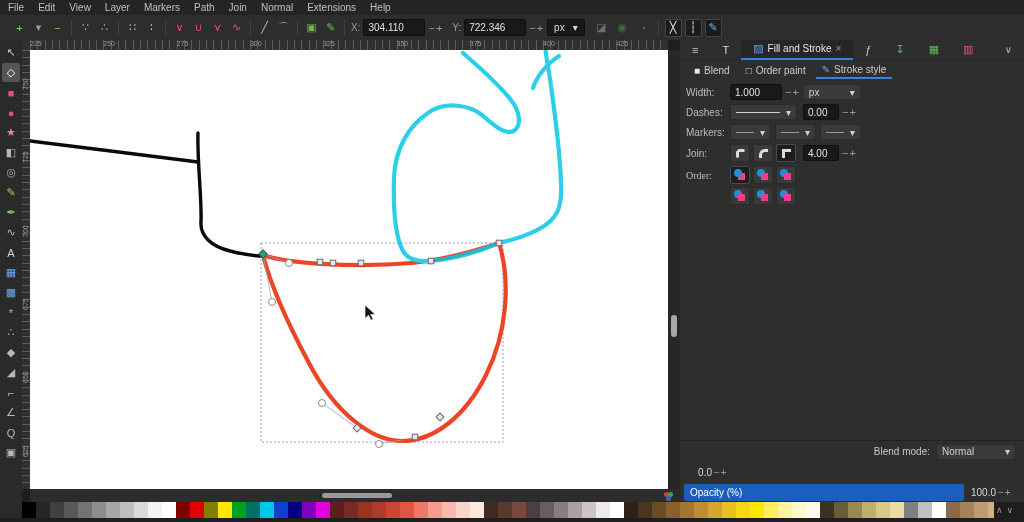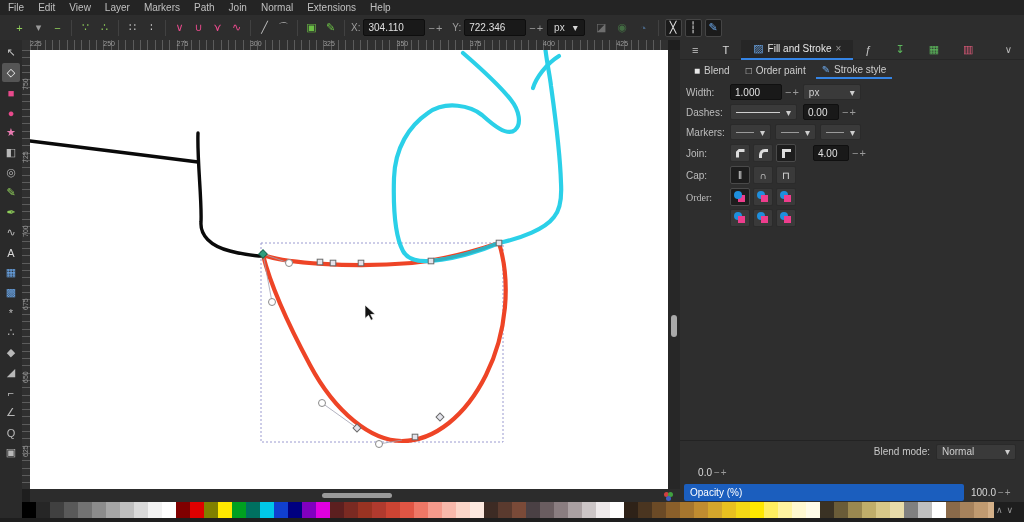--- a/index.html
+++ b/index.html
@@ -341,34 +341,22 @@
       <span class="lbl">Join:</span>
       <span class="sq-btn">
           <span class="corner-i bevel"></span>
         </span>
       <span class="sq-btn">
           <span class="corner-i round"></span>
         </span>
       <span class="sq-btn pressed">
           <span class="corner-i"></span>
         </span>
-      <span class="mini-field" style="width:36px;margin-left:14px;">4.00</span>
+      <span class="mini-field" style="width:36px;margin-left:4px;">4.00</span>
       <span class="steppers">−+</span>
-    </div>
-    <div class="row">
-      <span class="lbl">Cap:</span>
-      <span class="sq-btn pressed">
-          <span>‖</span>
-        </span>
-      <span class="sq-btn">
-          <span>∩</span>
-        </span>
-      <span class="sq-btn">
-          <span>⊓</span>
-        </span>
     </div>
     <div class="row" style="align-items:flex-start;font-family:Liberation Serif, serif;">
       <span class="lbl" style="padding-top:4px;">Order:</span>
       <span>
         <span style="display:flex;margin-bottom:3px;">
           <span class="sq-btn pressed">
               <span class="ord">
                 <span class="os"></span>
                 <span class="oc"></span>
               </span>

